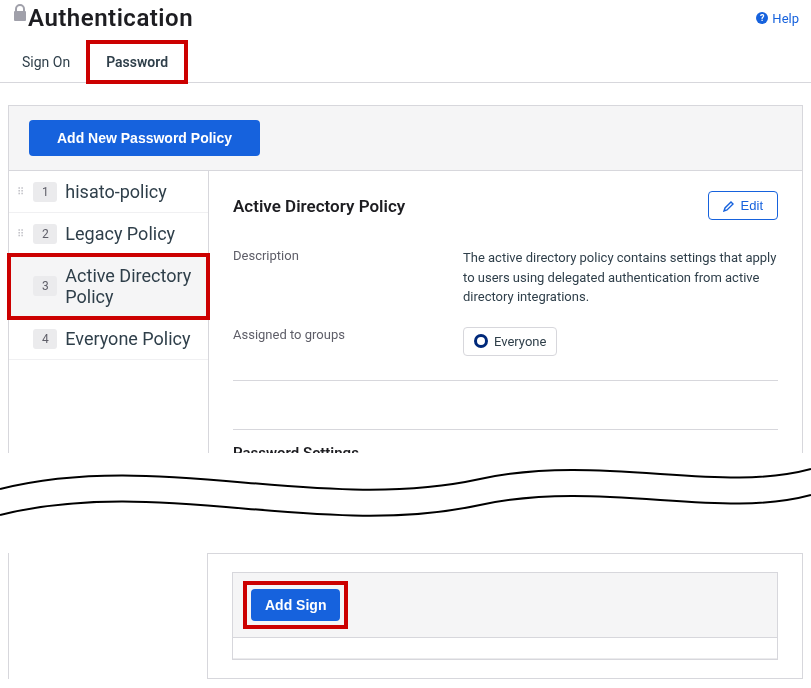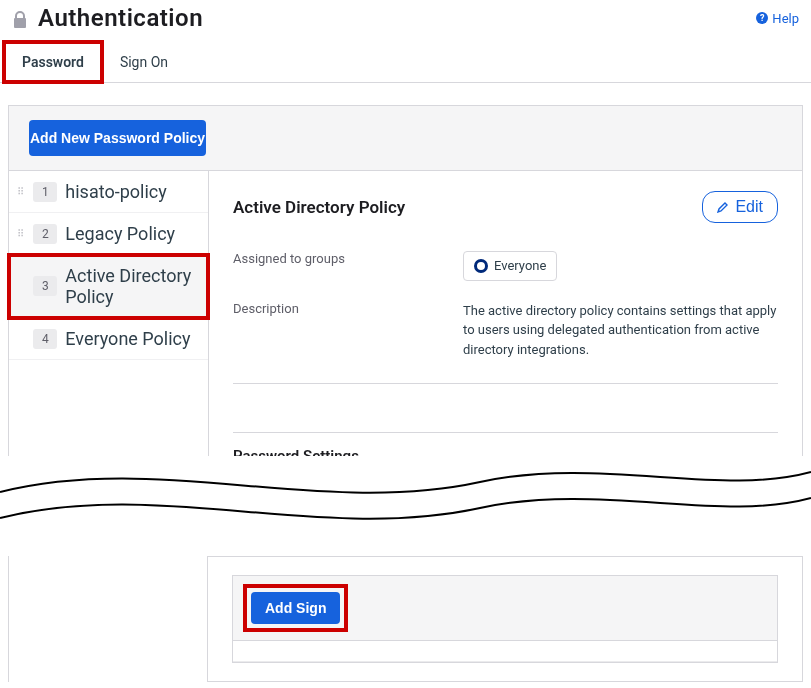--- a/index.html
+++ b/index.html
@@ -1,40 +1,40 @@
 <!DOCTYPE html>
 <html><head>
   <meta charset="utf-8">
   <style>
     * { box-sizing: border-box; margin: 0; padding: 0; }
     body { font-family: -apple-system, BlinkMacSystemFont, "Segoe UI", Roboto, Arial, sans-serif; font-size: 14px; color: #1d1d21; background: #fff; width: 811px; position: relative; }
     .header { display: flex; align-items: center; justify-content: space-between; padding: 4px 12px 0 12px; }
-    .header-left { display: flex; align-items: flex-end; gap: 10px; }
+    .header-left { display: flex; align-items: flex-start; }
     .lock-icon { color: #6e6e78; }
     h1 { font-size: 24px; font-weight: 600; letter-spacing: 0.5px; }
     .help-link { color: #1662dd; text-decoration: none; font-size: 13px; display: flex; align-items: center; gap: 4px; }
     .help-dot { display: inline-block; width: 12px; height: 12px; border-radius: 50%; background: #1662dd; color: #fff; font-size: 9px; text-align: center; line-height: 12px; font-weight: bold; }
     .tabs { display: flex; border-bottom: 1px solid #d7d7dc; margin-top: 10px; padding: 0 4px; }
     .tab { padding: 12px 18px; font-size: 14px; cursor: pointer; color: #2f3f4a; }
     .tab.active { font-weight: 600; }
     .highlight-red { outline: 4px solid #cc0000; outline-offset: -2px; }
     .content-frame { border: 1px solid #d7d7dc; margin: 22px 8px 0 8px; background: #fff; }
     .add-policy-bar { background: #f5f5f6; padding: 14px 20px; border-bottom: 1px solid #d7d7dc; }
-    .btn-primary { background: #1662dd; color: #fff; border: none; padding: 10px 1px; font-size: 14px; font-weight: 600; border-radius: 4px; cursor: pointer; }
+    .btn-primary { background: #1662dd; color: #fff; border: none; padding: 10px 28px; font-size: 14px; font-weight: 600; border-radius: 4px; cursor: pointer; }
     .main-cols { display: flex; min-height: 300px; }
     .sidebar { width: 200px; border-right: 1px solid #d7d7dc; }
     .policy-item { display: flex; align-items: center; padding: 10px 8px; border-bottom: 1px solid #f0f0f2; gap: 8px; cursor: pointer; }
     .policy-item.selected { background: #f5f5f6; }
     .drag-handle { color: #c1c1c7; font-size: 10px; line-height: 6px; letter-spacing: 1px; cursor: grab; }
     .policy-num { background: #ebebed; color: #5e5e68; font-size: 12px; padding: 3px 8px; border-radius: 3px; min-width: 24px; text-align: center; }
     .policy-name { font-size: 18px; color: #2f3f4a; }
     .detail-pane { flex: 1; padding: 20px 24px; }
     .detail-header { display: flex; justify-content: space-between; align-items: center; margin-bottom: 18px; }
     .detail-title { font-size: 17px; font-weight: 600; }
-    .edit-btn { border: 1px solid #1662dd; color: #1662dd; background: #fff; padding: 6px 14px; border-radius: 13px; font-size: 16px; cursor: pointer; display: flex; align-items: center; gap: 6px; }
+    .edit-btn { border: 1px solid #1662dd; color: #1662dd; background: #fff; padding: 6px 14px; border-radius: 4px; font-size: 13px; cursor: pointer; display: flex; align-items: center; gap: 6px; }
     .kv-row { display: flex; padding: 10px 0; }
     .kv-label { width: 230px; font-size: 13px; color: #5e5e68; }
     .kv-value { flex: 1; font-size: 13px; color: #2f3f4a; line-height: 1.5; }
     .group-tag { display: inline-flex; align-items: center; border: 1px solid #d7d7dc; border-radius: 4px; padding: 4px 10px; gap: 6px; font-size: 13px; }
     .everyone-icon { width: 14px; height: 14px; border: 3px solid #00297a; border-radius: 50%; display: inline-block; }
     .section-divider { border: none; border-top: 1px solid #d7d7dc; margin: 14px 0; }
     .section-title { font-size: 15px; font-weight: 600; margin: 14px 0 10px 0; }
     .wave-wrap { position: relative; height: 80px; margin-top: -40px; background: #fff; }
     .wave-svg { position: absolute; left: 0; width: 811px; }
     .rules-outer { margin: 20px 8px 8px 8px; display:flex; }
@@ -58,22 +58,22 @@
     </span>
     <h1>Authentication</h1>
   </div>
   <a href="#" class="help-link">
     <span class="help-dot">?</span>
     <span>Help</span>
   </a>
 </div>
 
 <div class="tabs">
+  <div class="tab">Sign On</div>
   <div class="tab active highlight-red">Password</div>
-  <div class="tab">Sign On</div>
 </div>
 
 <div class="content-frame">
   <div class="add-policy-bar">
     <button class="btn-primary">Add New Password Policy</button>
   </div>
   <div class="main-cols">
     <div class="sidebar">
       <div class="policy-item">
         <span class="drag-handle">⠿</span>
@@ -100,31 +100,31 @@
       <div class="detail-header">
         <div class="detail-title">Active Directory Policy</div>
         <button class="edit-btn">
           <svg width="12" height="12" viewBox="0 0 12 12">
               <path d="M1 11 L2 8 L8 2 L10 4 L4 10 Z" fill="none" stroke="#1662dd" stroke-width="1.4"></path>
             </svg>
           <span>Edit</span>
         </button>
       </div>
       <div class="kv-row">
+        <div class="kv-label">Description</div>
+        <div class="kv-value">The active directory policy contains settings that apply to users using delegated authentication from active directory integrations.</div>
+      </div>
+      <div class="kv-row">
         <div class="kv-label">Assigned to groups</div>
         <div class="kv-value">
           <span class="group-tag">
             <span class="everyone-icon"></span>
             <span>Everyone</span>
           </span>
         </div>
-      </div>
-      <div class="kv-row">
-        <div class="kv-label">Description</div>
-        <div class="kv-value">The active directory policy contains settings that apply to users using delegated authentication from active directory integrations.</div>
       </div>
       <hr class="section-divider">
       <div class="kv-row">
       </div>
       <hr class="section-divider">
       <div class="section-title">Password Settings</div>
     </div>
   </div>
 </div>
 

